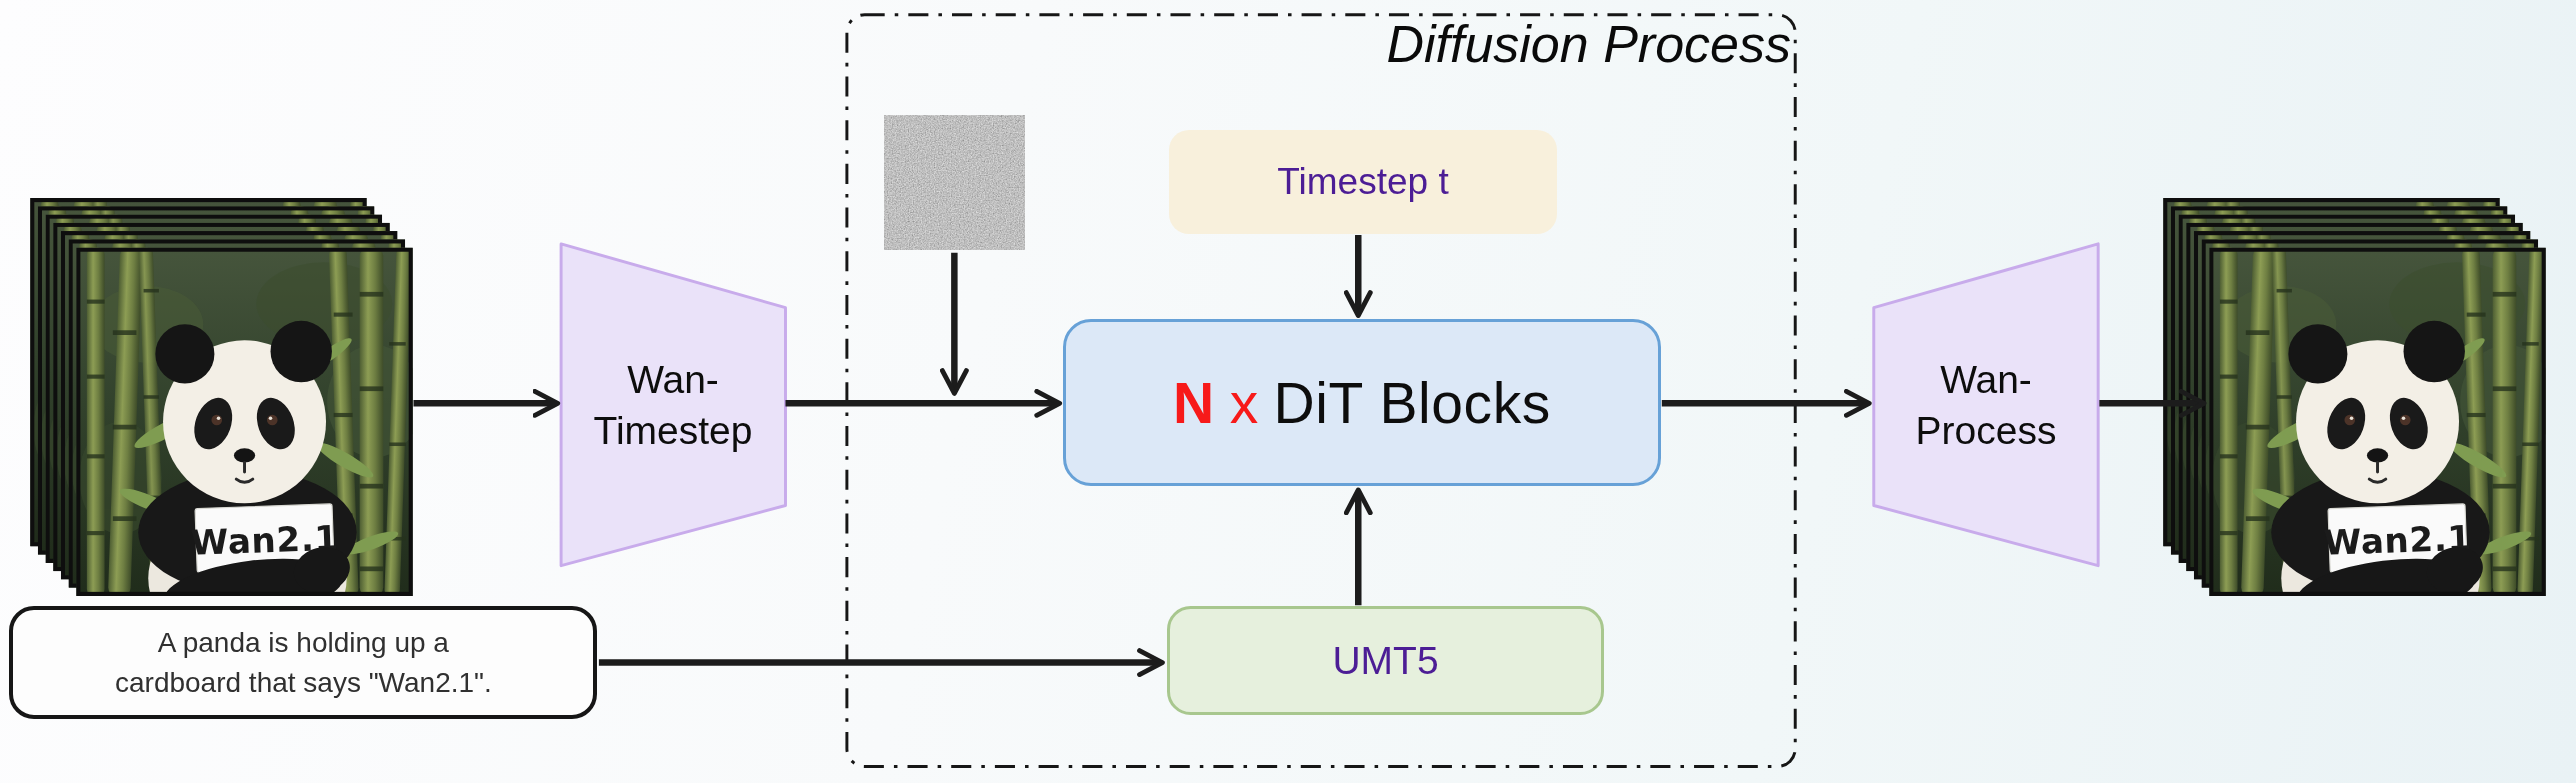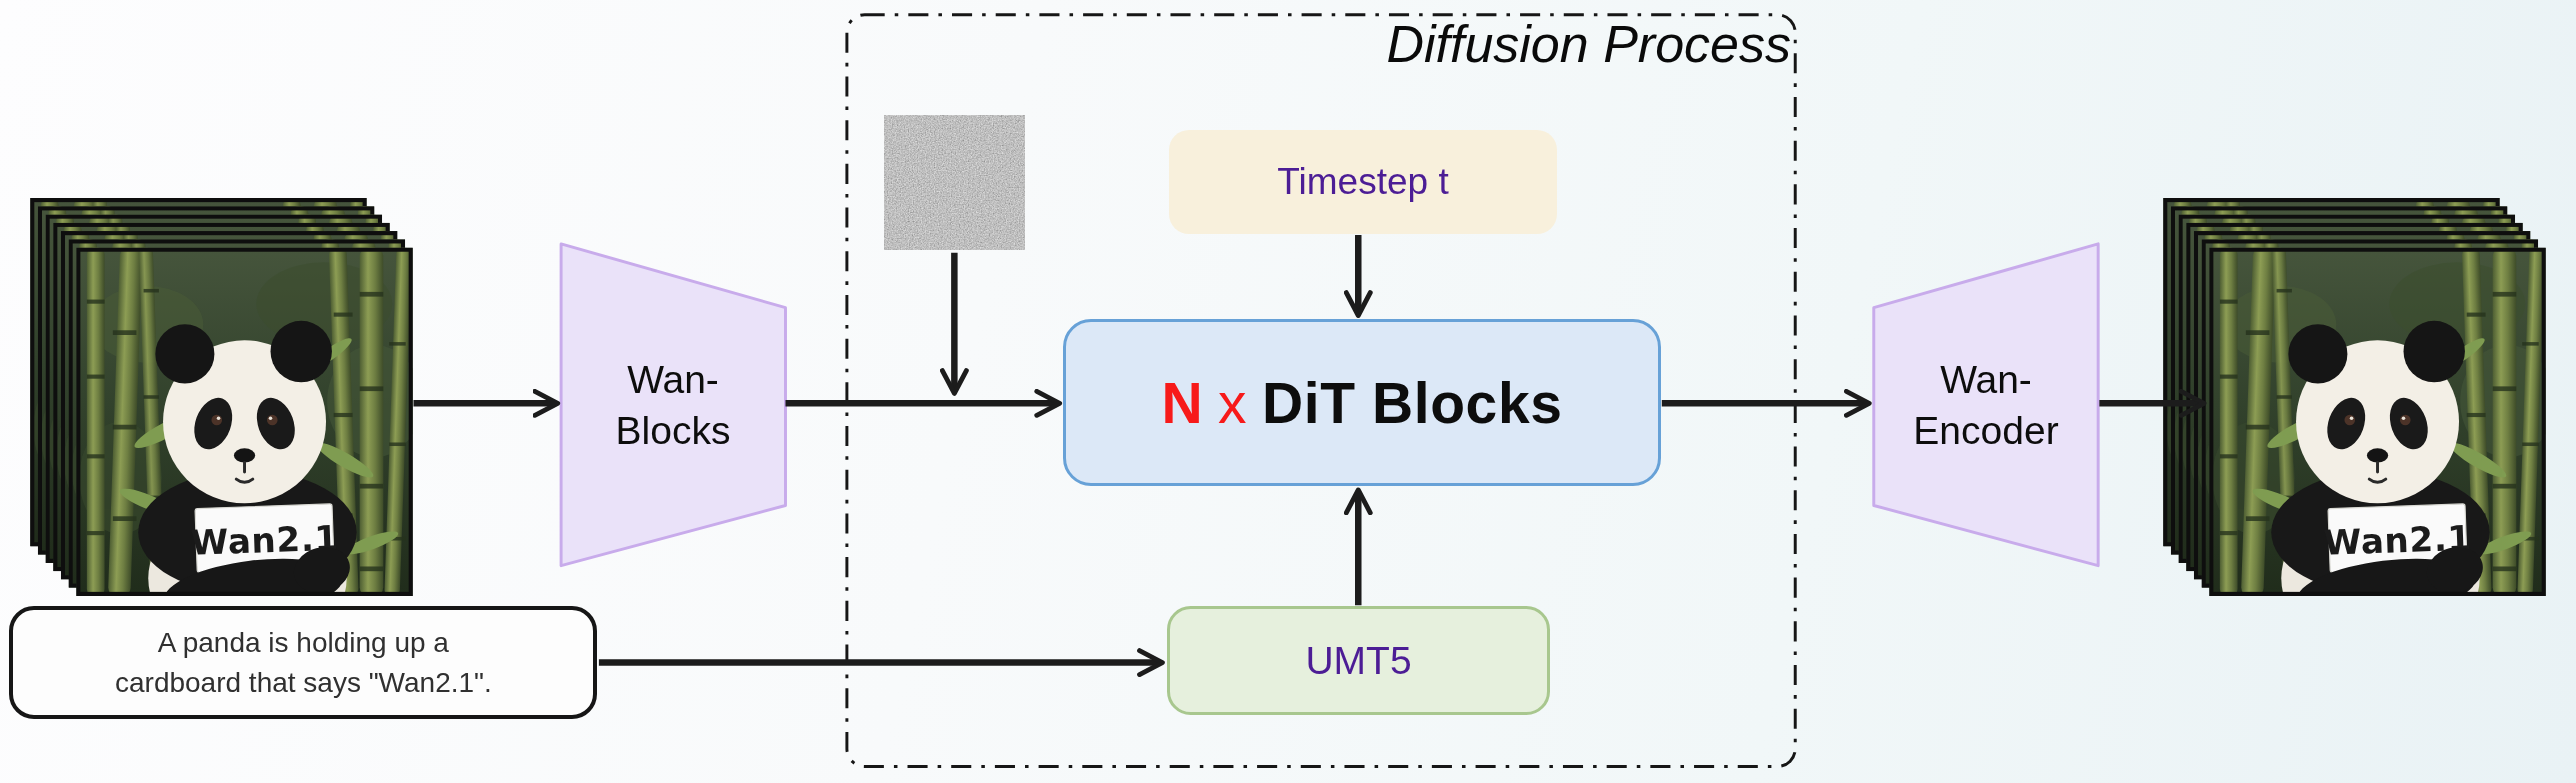--- a/index.html
+++ b/index.html
@@ -23,23 +23,23 @@
   }
   #dit-box{
     left:1063px;top:319px;width:598px;height:167px;
     background:var(--dit_fill);
     border:3px solid var(--dit_border);
     border-radius:28px;
     font-size:57px;color:#0d0d0d;
   }
   .dit-n{color:var(--accent_red);font-weight:700;margin-right:15.4px;}
   .dit-x{color:var(--accent_red);font-weight:400;margin-right:15.4px;}
-  .dit-l{font-weight:700;letter-spacing:0.6px;}
+  .dit-l{font-weight:400;letter-spacing:0.6px;}
   #umt5-box{
-    left:1167px;top:606px;width:383px;height:109px;
+    left:1167px;top:606px;width:437px;height:109px;
     background:var(--umt5_fill);
     border:3.5px solid var(--umt5_border);
     border-radius:23.6px;
     font-size:39px;
   }
   #prompt-box{
     left:9.4px;top:606px;width:588px;height:113px;
     background:#fdfdfd;
     border:4.1px solid #161616;
     border-radius:25px;
@@ -229,21 +229,21 @@
     <span>UMT5</span>
   </div>
 
   <div class="box" id="prompt-box">
     <span>A panda is holding up a</span>
     <span>cardboard that says "Wan2.1".</span>
   </div>
 
   <div class="trap-label" id="encoder-label">
     <span>Wan-</span>
-    <span>Blocks</span>
+    <span>Timestep</span>
   </div>
   <div class="trap-label" id="decoder-label">
     <span>Wan-</span>
-    <span>Encoder</span>
+    <span>Process</span>
   </div>
 
 </div>
 
 
 </body></html>

